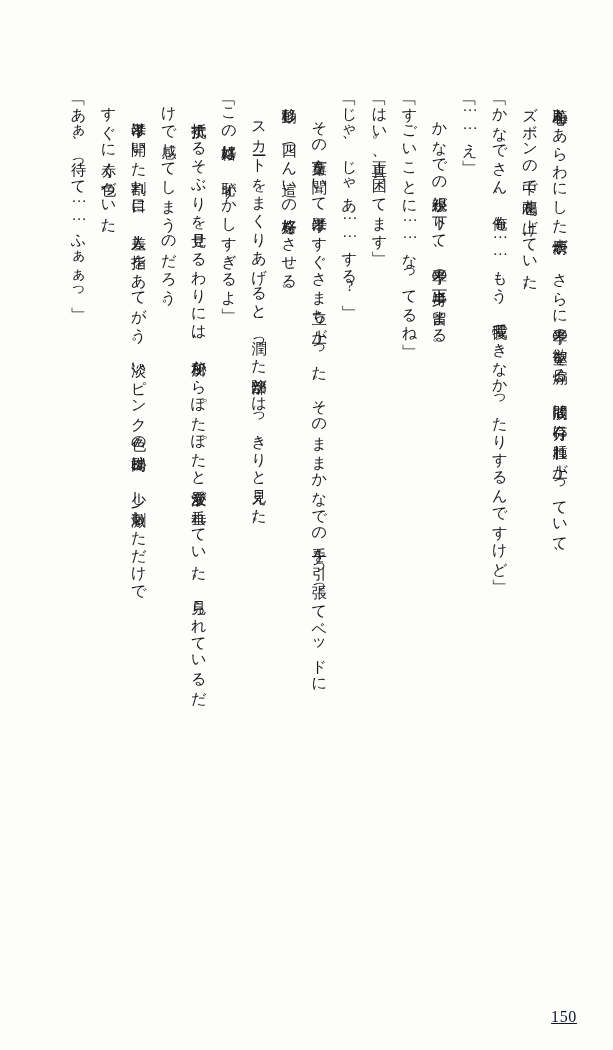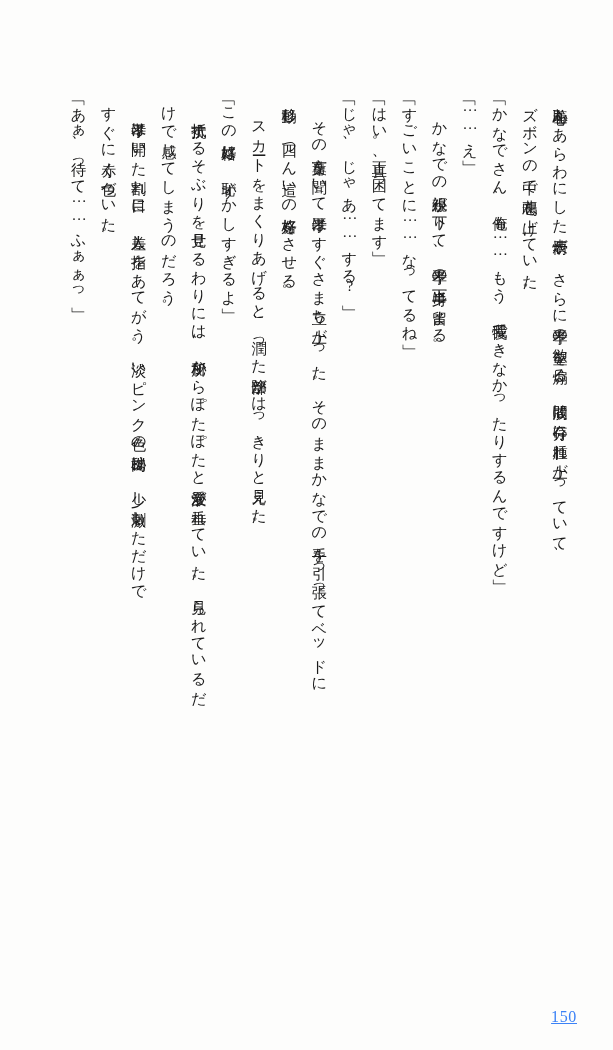--- a/index.html
+++ b/index.html
@@ -43,21 +43,21 @@
   }
   .text-block p.indent {
     text-indent: 1em;
   }
   .page-number {
     position: absolute;
     right: 36px;
     bottom: 24px;
     font-size: 16px;
     font-family: "Liberation Serif", "DejaVu Serif", serif;
-    color: #3b82f6;
+    color: #0f172a;
     letter-spacing: 0.04em;
     text-decoration: underline;
   }
 </style>
 </head>
 <body>
 
 <div class="page">
 
   <div class="text-block">

